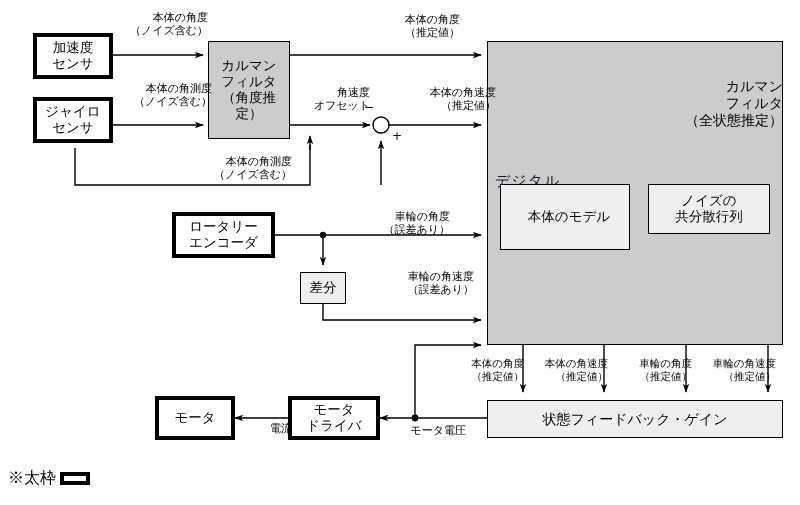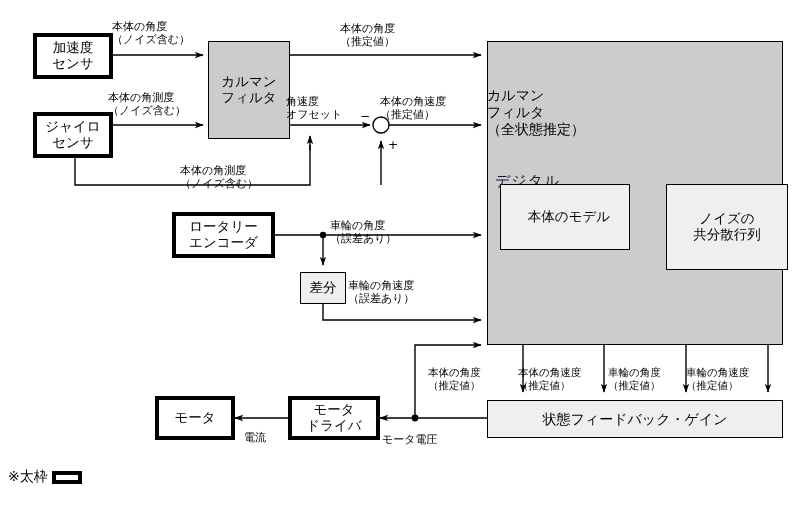--- a/index.html
+++ b/index.html
@@ -16,30 +16,30 @@
   .node{position:absolute;box-sizing:border-box;display:flex;align-items:center;
         justify-content:center;text-align:center;line-height:1.18;}
   .node .txt{display:block;}
 
   
   .thick{border:4px solid #000;background:#fff;}
   
   .grey{border:1.4px solid #000;background:#cccccc;}
   .lightgrey{border:1.4px solid #000;background:#efefef;}
 
-  .lbl{position:absolute;text-align:left;line-height:1.2;white-space:nowrap;margin-top:9px;}
+  .lbl{position:absolute;text-align:right;line-height:1.2;white-space:nowrap;}
 
   .fs13{font-size:13.5px;}
   .fs12{font-size:12px;}
   .fs11{font-size:11px;}
   .fs10{font-size:10.5px;}
   .fs14{font-size:14px;}
 
-  .footnote{position:absolute;left:8px;top:468px;font-size:14px;
-            display:flex;align-items:center;gap:4px;}
+  .footnote{position:absolute;left:8px;top:468px;font-size:16px;
+            display:flex;align-items:center;gap:4px;font-family:Liberation Mono, monospace;}
   .footbox{display:inline-block;width:30px;height:13px;border:4px solid #000;
            background:#fff;box-sizing:border-box;}
   .watermark{position:absolute;color:#0f172a;font-size:15px;letter-spacing:1px;}
 </style>
 </head>
 <body>
 
 <svg id="diagram" viewBox="0 0 800 505" xmlns="http://www.w3.org/2000/svg">
   <defs>
     <marker id="arw" markerWidth="9" markerHeight="9" refX="8.2" refY="3.2" orient="auto" markerUnits="userSpaceOnUse">
@@ -85,43 +85,44 @@
     <circle cx="323" cy="235" r="3.2" fill="#000" stroke="none"></circle>
     <circle cx="415" cy="418" r="3.4" fill="#000" stroke="none"></circle>
   </g>
 </svg>
 
 <div class="node thick fs13" style="left:33px;top:33px;width:80px;height:46px;flex-direction:column;">
   <span class="txt">加速度</span>
   <span class="txt">センサ</span>
 </div>
 
-<div class="node thick fs13" style="left:33px;top:112px;width:80px;height:46px;flex-direction:column;">
+<div class="node thick fs13" style="left:33px;top:97px;width:80px;height:46px;flex-direction:column;">
   <span class="txt">ジャイロ</span>
   <span class="txt">センサ</span>
 </div>
 
 <div class="node grey fs13" style="left:208px;top:41px;width:82px;height:98px;flex-direction:column;">
   <span class="txt">カルマン</span>
   <span class="txt">フィルタ</span>
+  <span class="txt">（角度推定）</span>
 </div>
 
 <div class="node grey" style="left:487px;top:41px;width:296px;height:304px;"></div>
 <div class="lbl fs14" style="left:487px;top:78px;width:296px;">
   <div>カルマン</div>
   <div>フィルタ</div>
   <div>（全状態推定）</div>
 </div>
 
 <div class="watermark" style="left:495px;top:172px;">デジタル</div>
 
 <div class="node lightgrey fs13" style="left:500px;top:184px;width:130px;height:66px;padding-left:8px;">
   <span class="txt">本体のモデル</span>
 </div>
-<div class="node lightgrey fs13" style="left:648px;top:184px;width:122px;height:86px;flex-direction:column;margin-left:18px;">
+<div class="node lightgrey fs13" style="left:648px;top:184px;width:122px;height:50px;flex-direction:column;">
   <span class="txt">ノイズの</span>
   <span class="txt">共分散行列</span>
 </div>
 
 <div class="node thick fs13" style="left:172px;top:212px;width:103px;height:46px;flex-direction:column;">
   <span class="txt">ロータリー</span>
   <span class="txt">エンコーダ</span>
 </div>
 
 <div class="node lightgrey fs13" style="left:300px;top:272px;width:46px;height:32px;">

